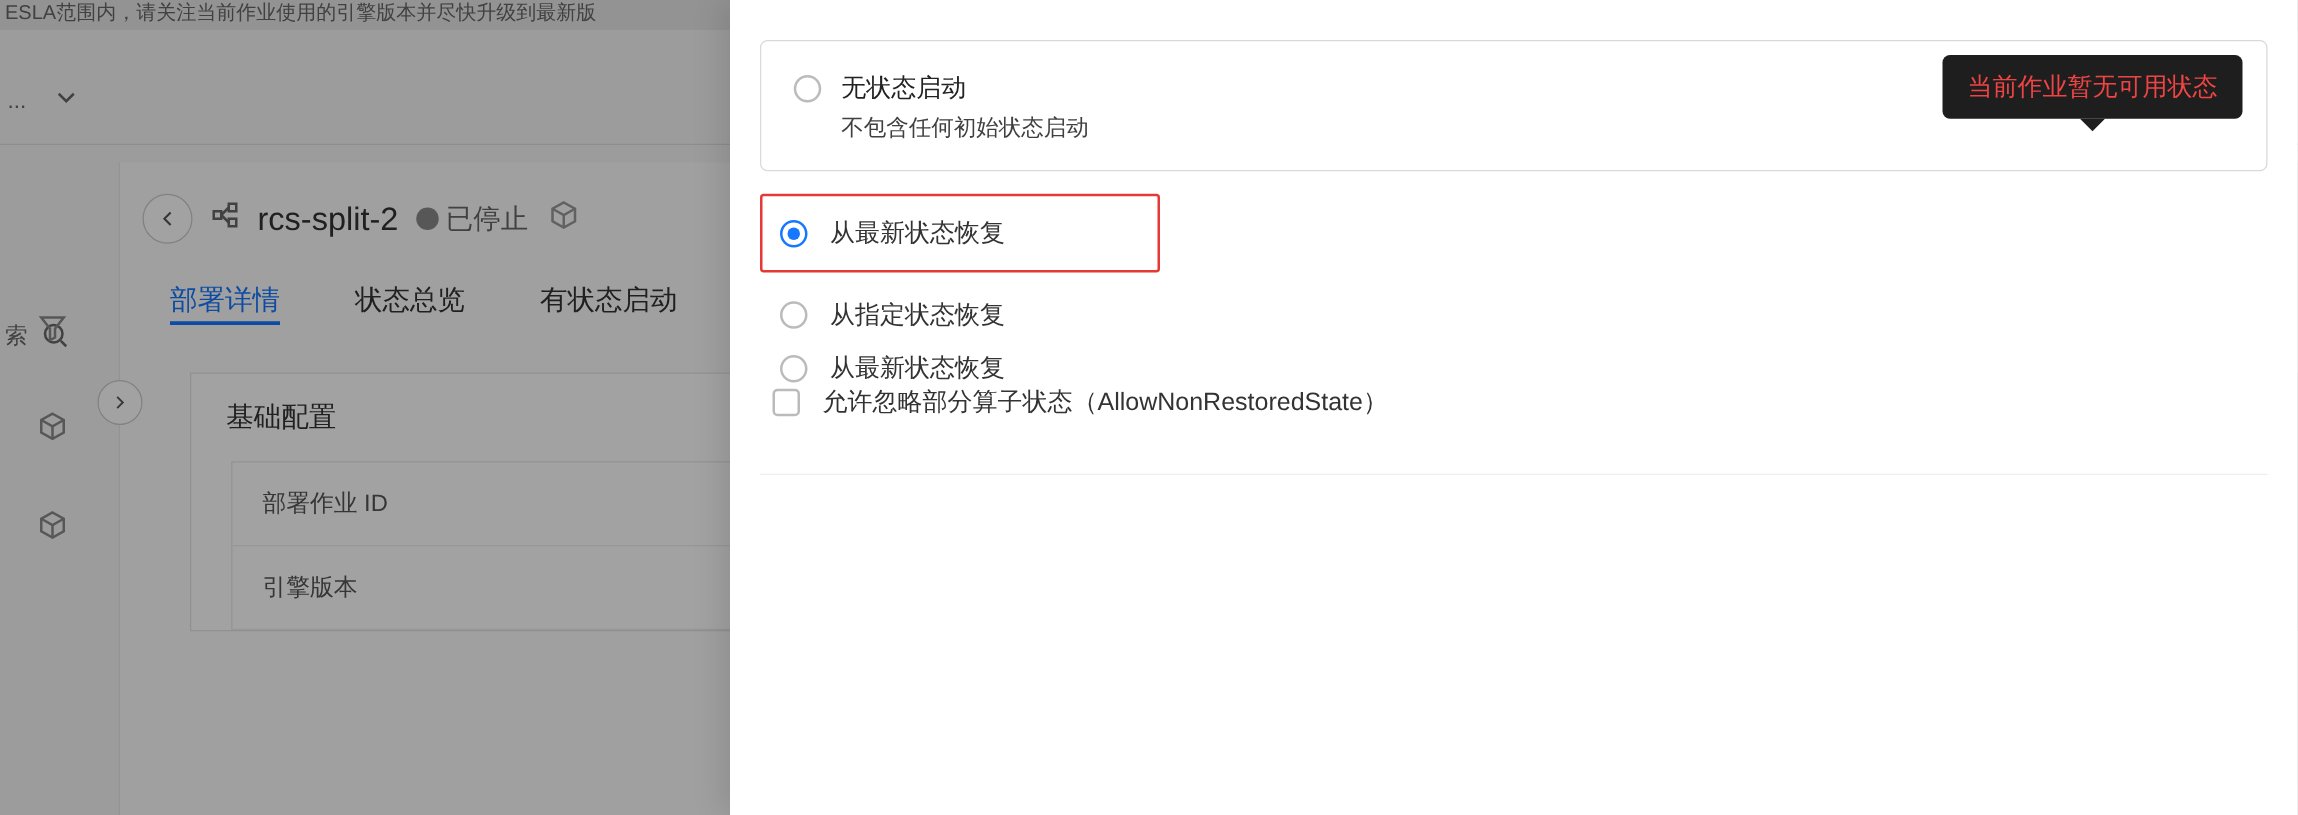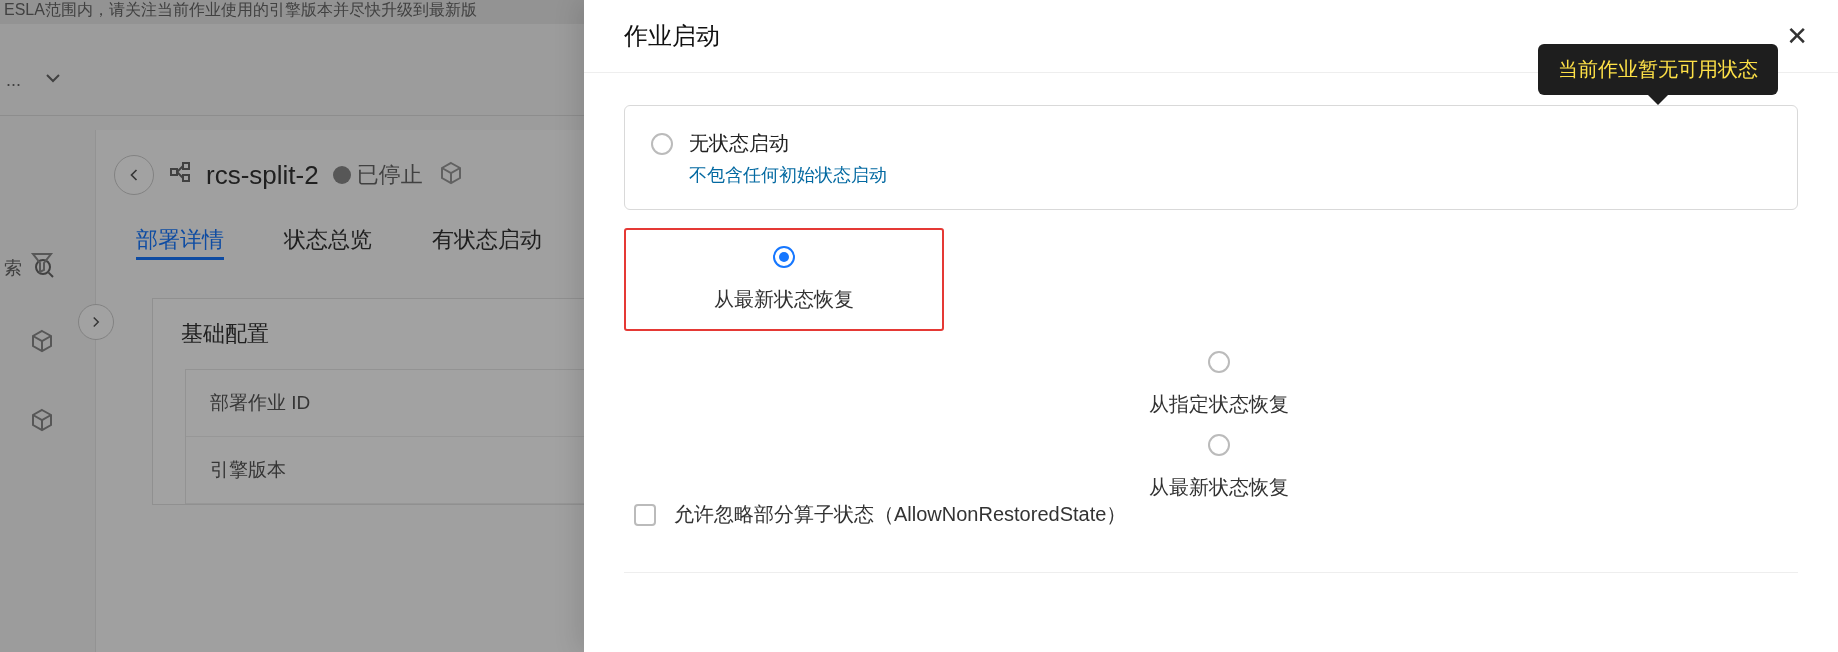--- a/index.html
+++ b/index.html
@@ -170,21 +170,21 @@
       border-bottom: 1px solid #eee;
     }
     .drawer-title { font-size: 24px; color: #111; }
     .close-x {
       font-size: 26px;
       color: #333;
       cursor: pointer;
       line-height: 1;
     }
     .drawer-body {
-      padding: 32px 40px;
+      padding: 32px 24px;
     }
     .card-row {
       display: flex;
       gap: 18px;
       margin-bottom: 18px;
       position: relative;
     }
     .card {
       flex: 1;
       border: 1px solid #d9d9d9;
@@ -204,37 +204,36 @@
       border-radius: 50%;
       flex-shrink: 0;
       margin-top: 3px;
       display:flex; align-items:center; justify-content:center;
     }
     .card.active .radio-outer { border-color: #1677ff; }
     .radio-inner { width: 10px; height: 10px; border-radius:50%; background:#1677ff; display:none;}
     .card.active .radio-inner { display:block; }
     .card-texts { display:flex; flex-direction:column; gap:6px; }
     .card-title { font-size: 20px; color: #222; }
-    .card-sub { font-size: 18px; color: #0369a1; }
+    .card-sub { font-size: 18px; color: #404040; }
     
     .options {
       border: 2px solid #e53935;
       border-radius: 3px;
       padding: 16px 14px 16px 14px;
       width: 320px;
       margin-top: 10px;
       margin-bottom: 6px;
     }
     .opt-list { display:flex; flex-direction:column; gap: 26px; padding-left: 6px; }
     .opt-list.plain { margin-top: 20px; margin-left: 10px; gap: 16px;}
     .opt {
       display:flex; align-items:center; gap: 18px;
       font-size: 20px; color: #333;
       cursor:pointer;
-      flex-direction:column;
     }
     .radio {
       width: 22px; height: 22px;
       border: 2px solid #bbb;
       border-radius: 50%;
       display:flex; align-items:center; justify-content:center;
     }
     .radio.selected { border-color: #1677ff; }
     .radio.selected::after { content:''; width:10px; height:10px; border-radius:50%; background:#1677ff; }
     
@@ -249,23 +248,23 @@
       border-radius: 4px;
     }
     .hr {
       border-top: 1px solid #eee;
       margin-top: 44px;
     }
     
     .tooltip {
       position: absolute;
       top: 44px;
-      right: 60px;
+      right: 44px;
       background: #1e1e1e;
-      color: #fde047;
+      color: #ef4444;
       padding: 12px 20px;
       font-size: 20px;
       border-radius: 6px;
       white-space: nowrap;
     }
     .tooltip::after {
       content:'';
       position:absolute;
       bottom:-10px; left: 50%;
       transform: translateX(-50%);
@@ -366,24 +365,20 @@
         <div class="panel-row">部署作业 ID</div>
         <div class="panel-row">引擎版本</div>
       </div>
     </div>
   </div>
 </div>
 
 <div class="overlay-dim"></div>
 
 <div class="drawer">
-  <div class="drawer-header">
-    <span class="drawer-title">作业启动</span>
-    <span class="close-x">✕</span>
-  </div>
   <div class="drawer-body">
     <div class="card-row">
       <div class="card">
         <span class="radio-outer"></span>
         <div class="card-texts">
           <span class="card-title">无状态启动</span>
           <span class="card-sub">不包含任何初始状态启动</span>
         </div>
       </div>
     </div>

